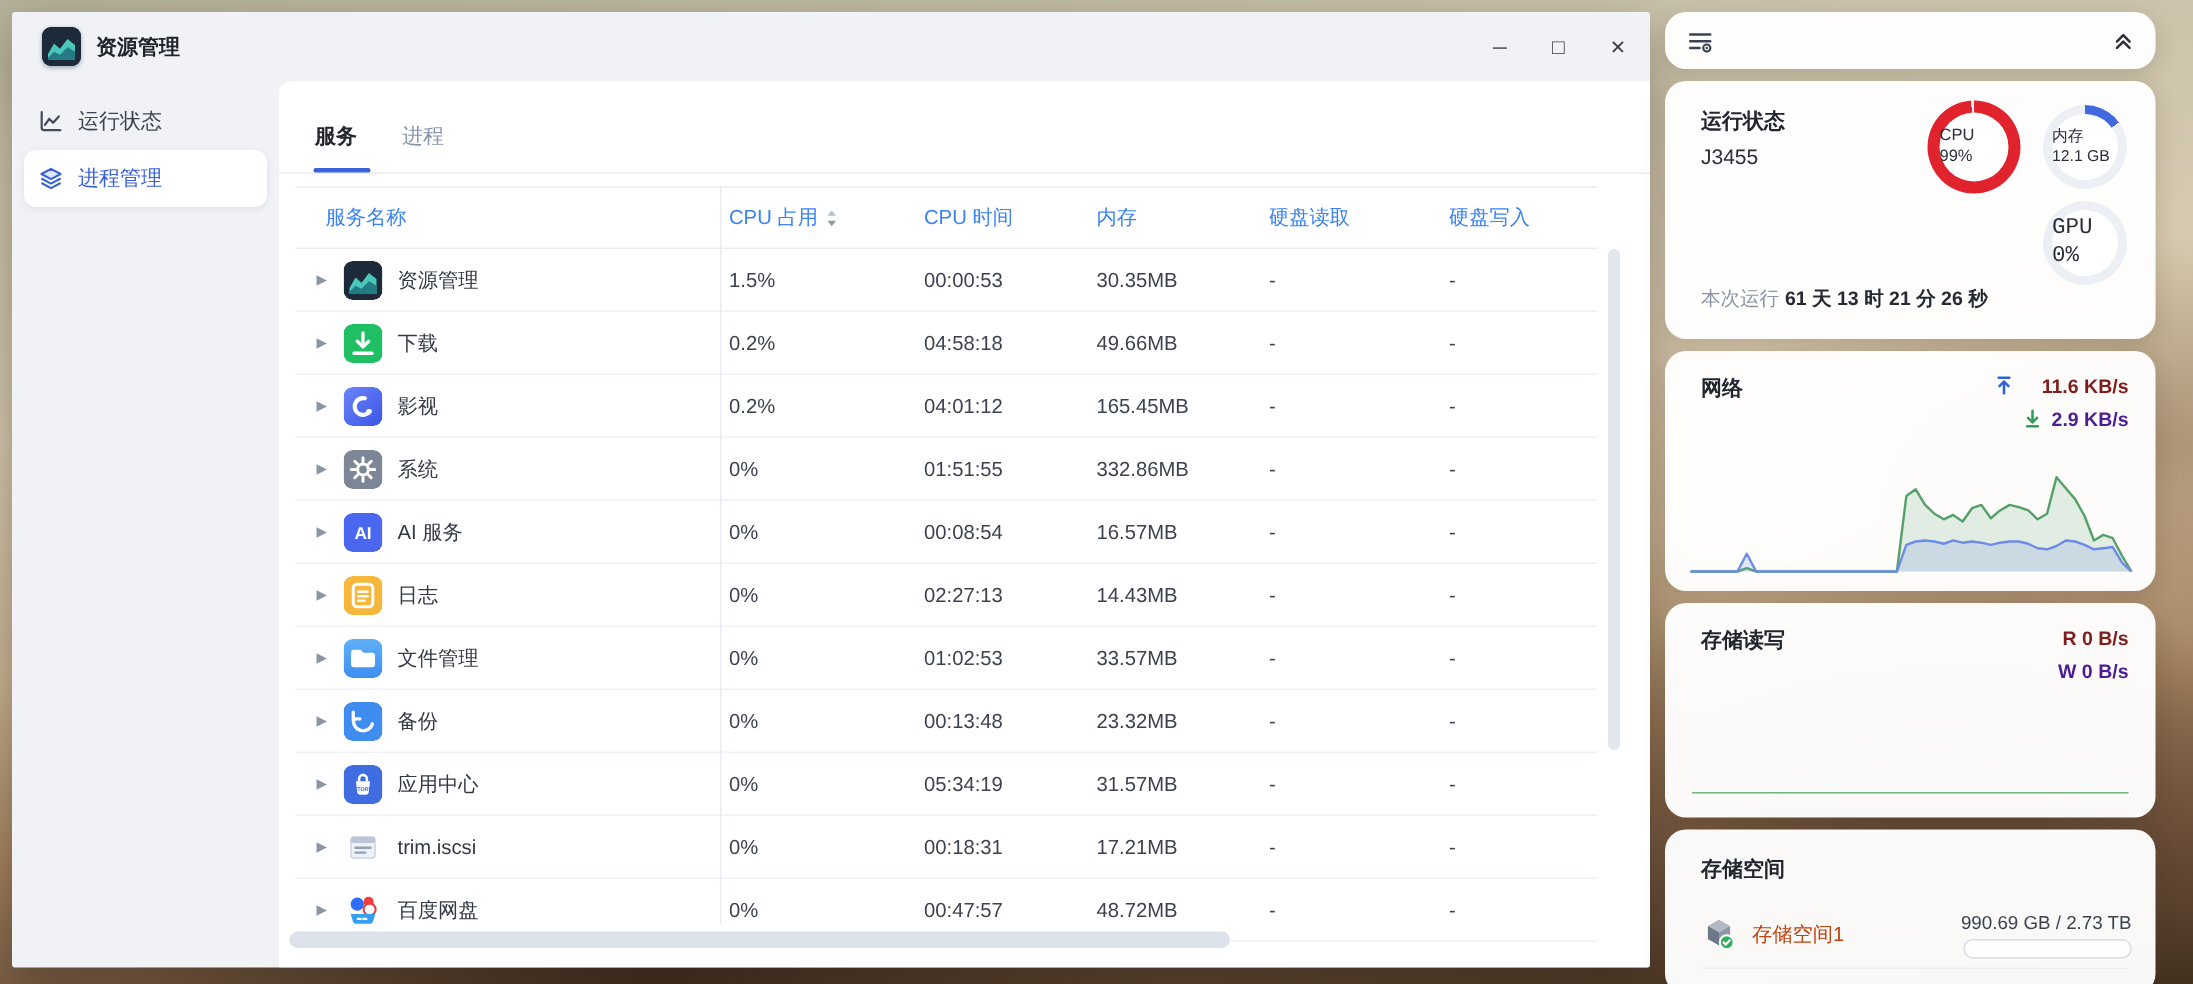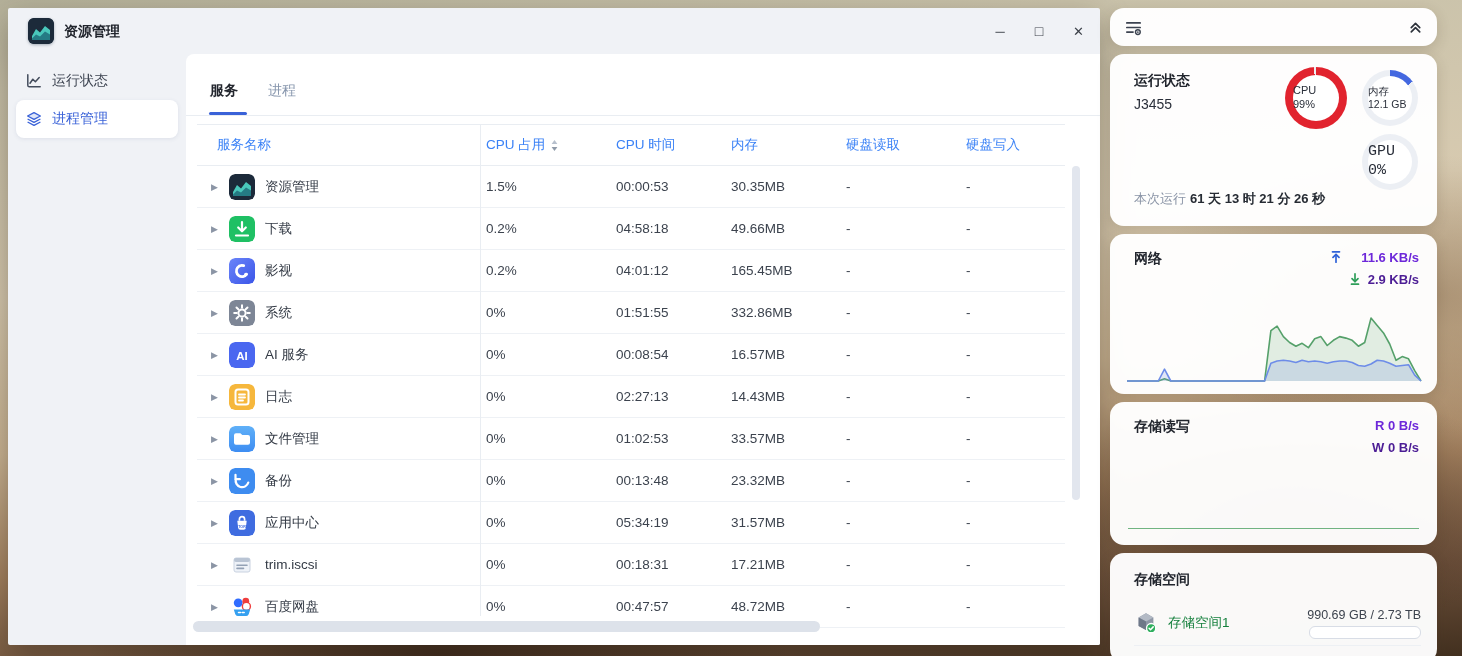--- a/index.html
+++ b/index.html
@@ -72,31 +72,31 @@
   .g-mem{left:252px;top:16px;width:56px;height:56px;}
   .g-mem .inner{left:6px;top:6px;right:6px;bottom:6px;font-size:10.5px;}
   .g-gpu{left:252px;top:80px;width:56px;height:56px;}
   .g-gpu .inner{left:6px;top:6px;right:6px;bottom:6px;font-size:15px;font-family:Liberation Mono, monospace;}
   .uptime{position:absolute;left:24px;top:136px;font-size:13px;color:#8a94a6;}
   .uptime b{color:#262b33;margin-left:4px;}
   .netcard{top:234px;height:160px;}
   .netcard .card-title{position:absolute;left:24px;top:16px;}
   .rates{position:absolute;right:18px;top:12px;text-align:right;}
   .rate{display:flex;align-items:center;justify-content:flex-end;gap:6px;height:22px;font-size:13px;font-weight:bold;}
-  .rate.up{color:#6d28d9;gap:18px;}
+  .rate.up{color:#7f1d1d;gap:18px;}
   .rate.down{color:#4c1d95;}
   .netchart{position:absolute;left:16px;bottom:10px;}
   .diskcard{top:402px;height:143px;}
   .diskcard .card-title{position:absolute;left:24px;top:16px;}
   .diskline{position:absolute;left:18px;right:18px;bottom:16px;height:0;border-top:1.5px solid #57a76c;opacity:.85;}
   .storecard{top:553px;height:110px;}
   .storecard .card-title{position:absolute;left:24px;top:18px;}
   .vol-row{position:absolute;left:24px;right:16px;top:48px;height:44px;display:flex;align-items:center;border-bottom:1px solid #edf0f4;}
   .vol-icon{width:24px;height:24px;margin-right:10px;flex:0 0 24px;}
-  .vol-name{font-size:13.5px;color:#15803d;flex:1;}
+  .vol-name{font-size:13.5px;color:#c2410c;flex:1;}
   .vol-usage{font-size:12.5px;color:#3c434e;text-align:right;margin-bottom:4px;}
   .vol-barwrap{width:110px;height:11px;border:1px solid #d8dde6;border-radius:6px;background:#fff;overflow:hidden;}
   .vol-bar{height:100%;background:#3f6ce0;border-radius:6px;}
   .sorticon{display:inline-flex;}
   svg{display:block;}
 </style>
 </head>
 <body>
 
 <div class="window">

